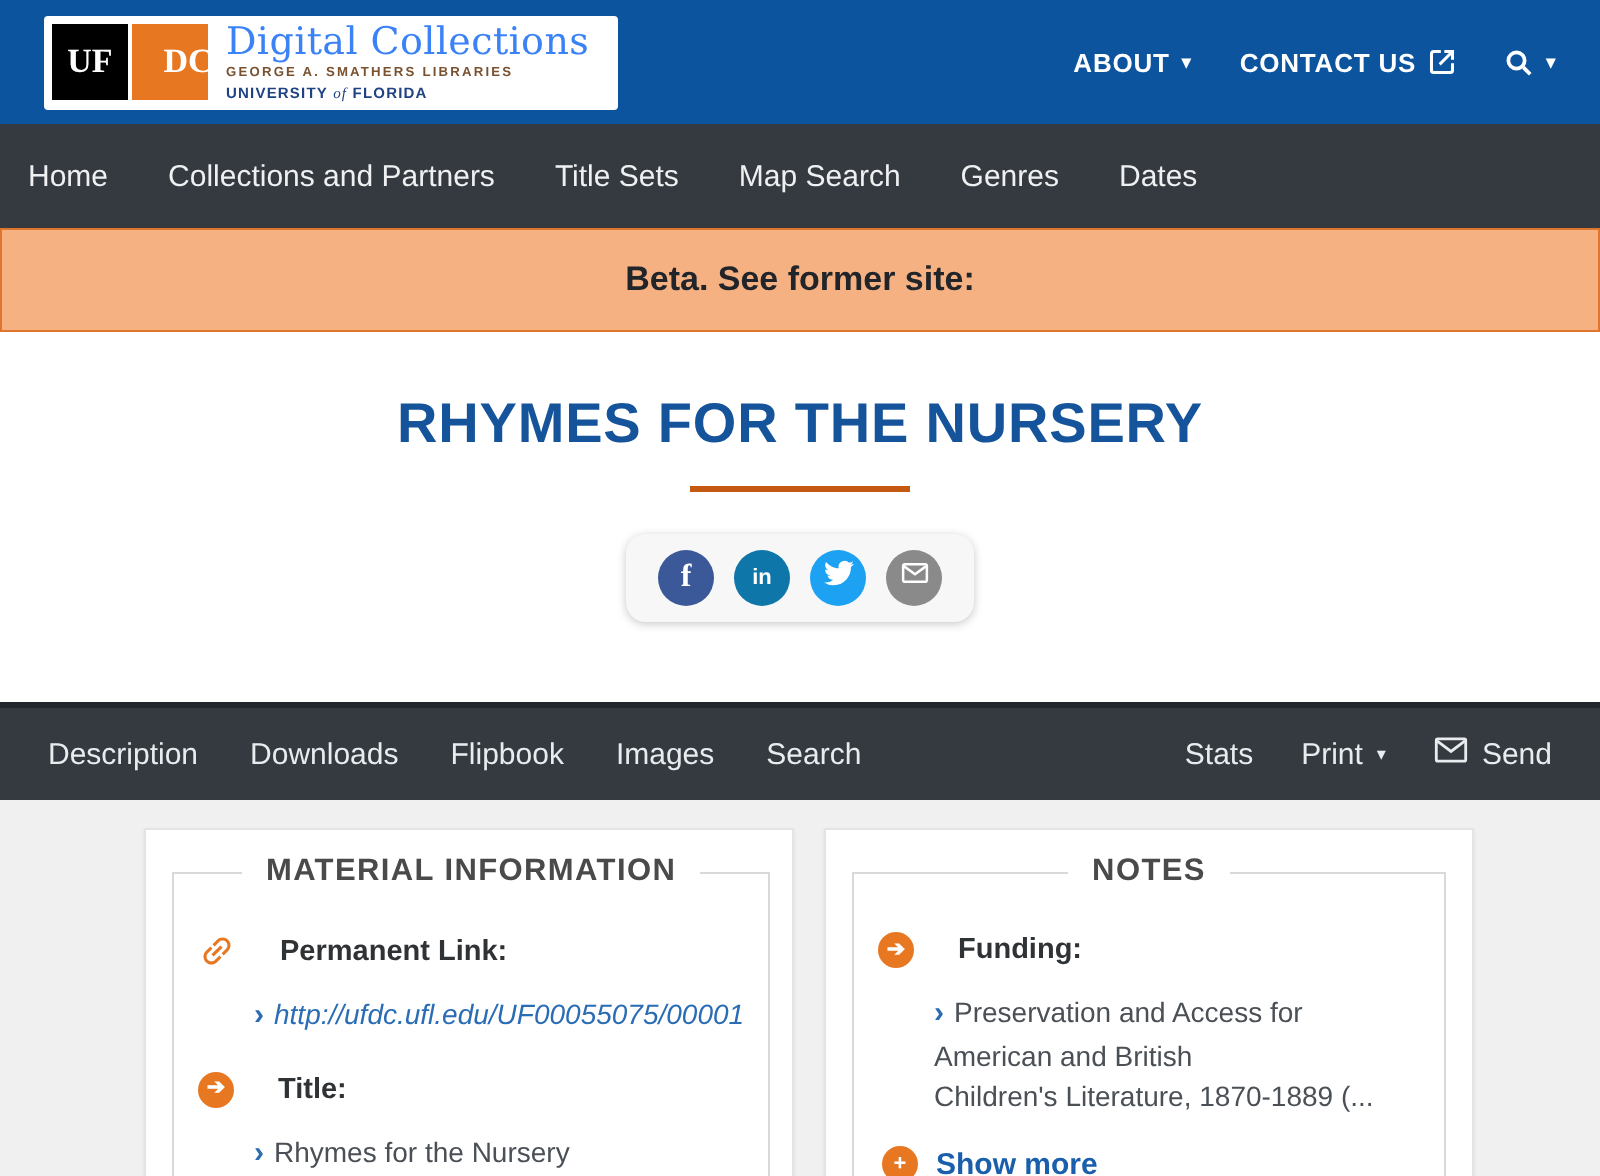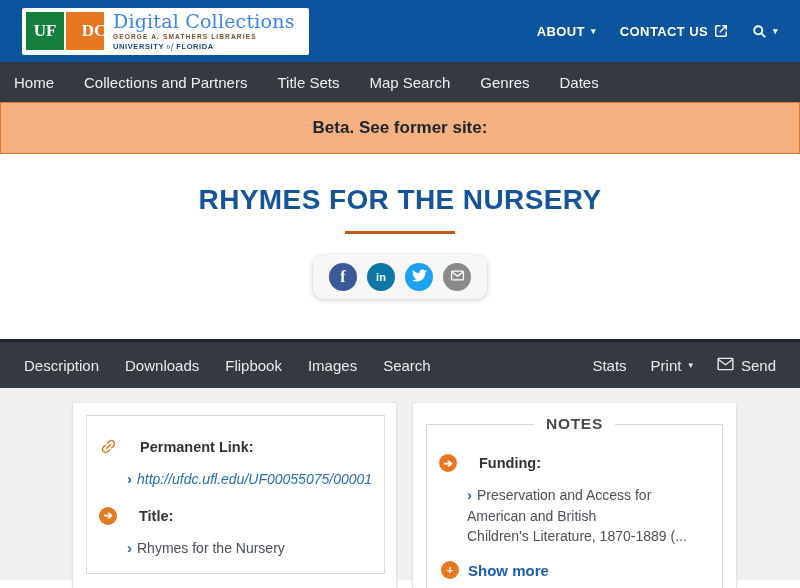--- a/index.html
+++ b/index.html
@@ -13,21 +13,21 @@
     padding: 0 22px;
   }
   .logo-box {
     background: #ffffff; border-radius: 2px; padding: 4px;
     display: flex; align-items: center; gap: 0; height: 47px;
   }
   .logo-sq {
     width: 38px; height: 38px; display: flex; align-items: center; justify-content: center;
     color: #fff; font-family: "Liberation Serif", serif; font-weight: bold; font-size: 17px;
   }
-  .logo-sq.uf { background: #15803d; }
+  .logo-sq.uf { background: #000000; }
   .logo-sq.dc { background: #e87722; margin-left: 2px; padding-left: 18px; }
   .logo-text { padding: 0 10px 0 9px; line-height: 1; }
   .logo-title {
     font-family: "DejaVu Serif", "Liberation Serif", serif;
     color: #3b82f6; font-size: 19px; letter-spacing: 0.2px;
   }
   .logo-sub {
     color: #7a5230; font-size: 6.6px; font-weight: bold; letter-spacing: 1.1px; margin-top: 3px;
   }
   .logo-inst {
@@ -38,21 +38,21 @@
   .header-nav { display: flex; align-items: center; gap: 24px; }
   .header-nav-item {
     color: #ffffff; font-size: 13px; font-weight: bold; letter-spacing: 0.4px;
     display: flex; align-items: center; gap: 6px; cursor: pointer;
   }
   .caret { font-size: 9px; line-height: 1; }
   .hdr-icon svg { display: block; }
 
   
   .main-nav {
-    height: 40px; background: #343a40;
+    height: 52px; background: #343a40;
     display: flex; align-items: center; gap: 30px; padding: 0 14px; text-align: right;
   }
   .main-nav-item { color: #eef0f2; font-size: 15px; cursor: pointer; white-space: nowrap; }
 
   
   .beta-banner {
     height: 52px; background: #f6b183; border: 1px solid #e0752c;
     display: flex; align-items: center; justify-content: center; gap: 7px;
     font-size: 17px; font-weight: bold; color: #21252a;
   }
@@ -222,20 +222,21 @@
           </svg></span>
       <span>Send</span>
     </span>
   </div>
 </nav>
 
 <main class="content">
 
   <div class="card">
     <fieldset>
+      <legend>MATERIAL INFORMATION</legend>
 
       <div class="meta-label">
         <span class="link-icon">
           <svg width="19" height="19" viewBox="0 0 24 24" fill="#e87722">
               <path d="M3.9 12c0-1.71 1.39-3.1 3.1-3.1h4V7H7c-2.76 0-5 2.24-5 5s2.24 5 5 5h4v-1.9H7c-1.71 0-3.1-1.39-3.1-3.1zM8 13h8v-2H8v2zm9-6h-4v1.9h4c1.71 0 3.1 1.39 3.1 3.1s-1.39 3.1-3.1 3.1h-4V17h4c2.76 0 5-2.24 5-5s-2.24-5-5-5z"></path>
             </svg>
         </span>
         <span>Permanent Link:</span>
       </div>
       <div class="meta-value link-value"><span class="chevron">›</span><span>http://ufdc.ufl.edu/UF00055075/00001</span></div>

